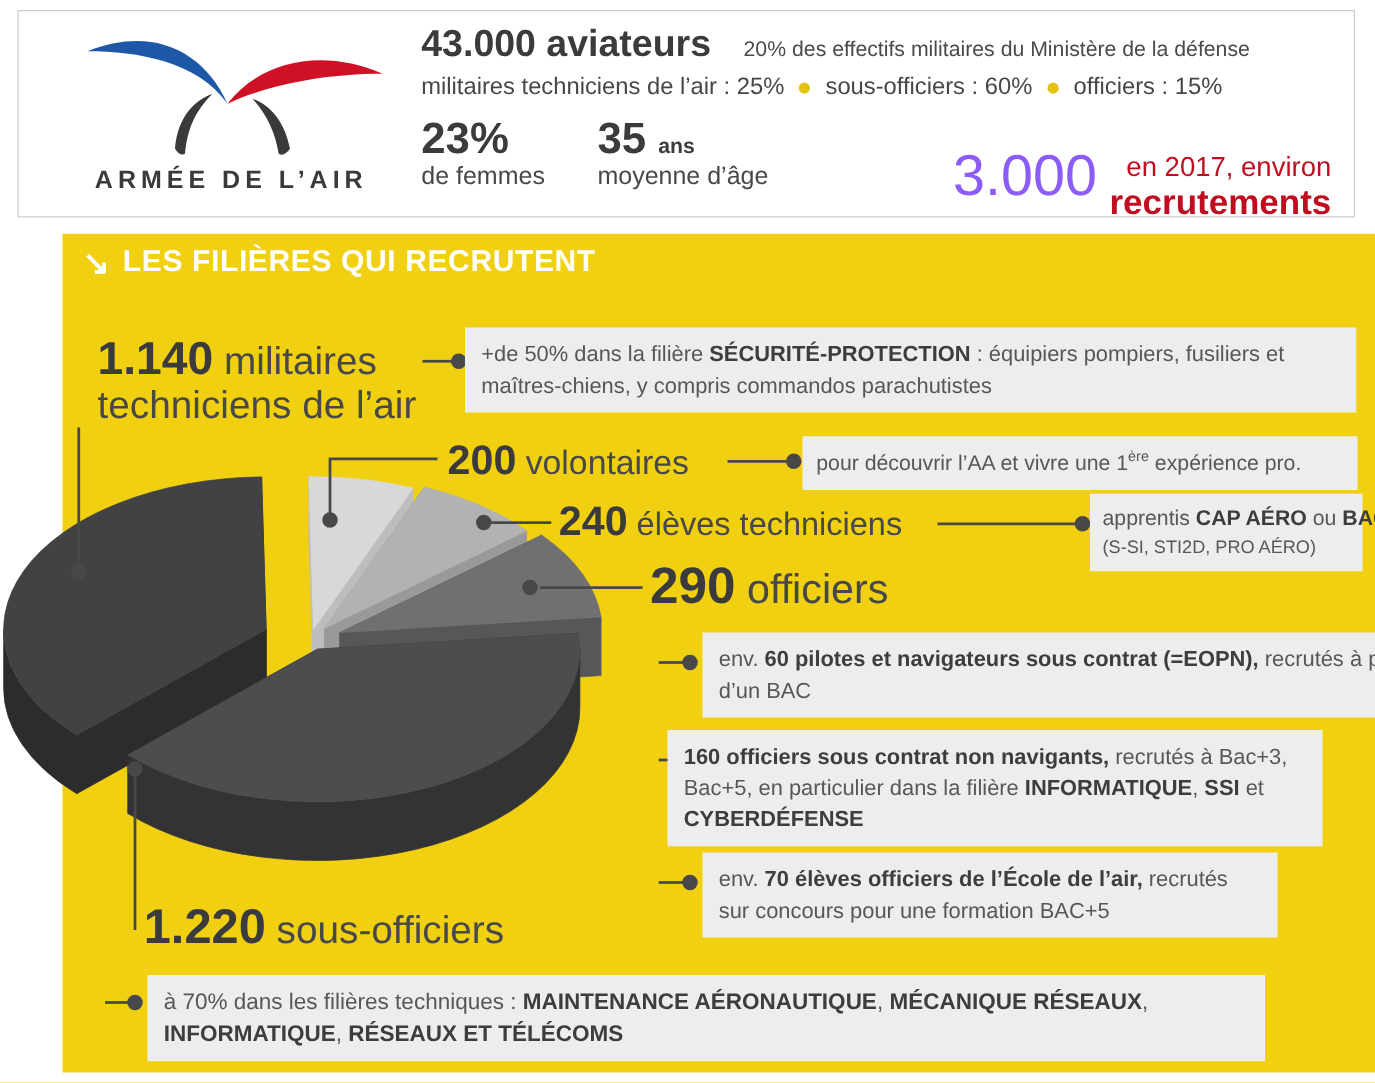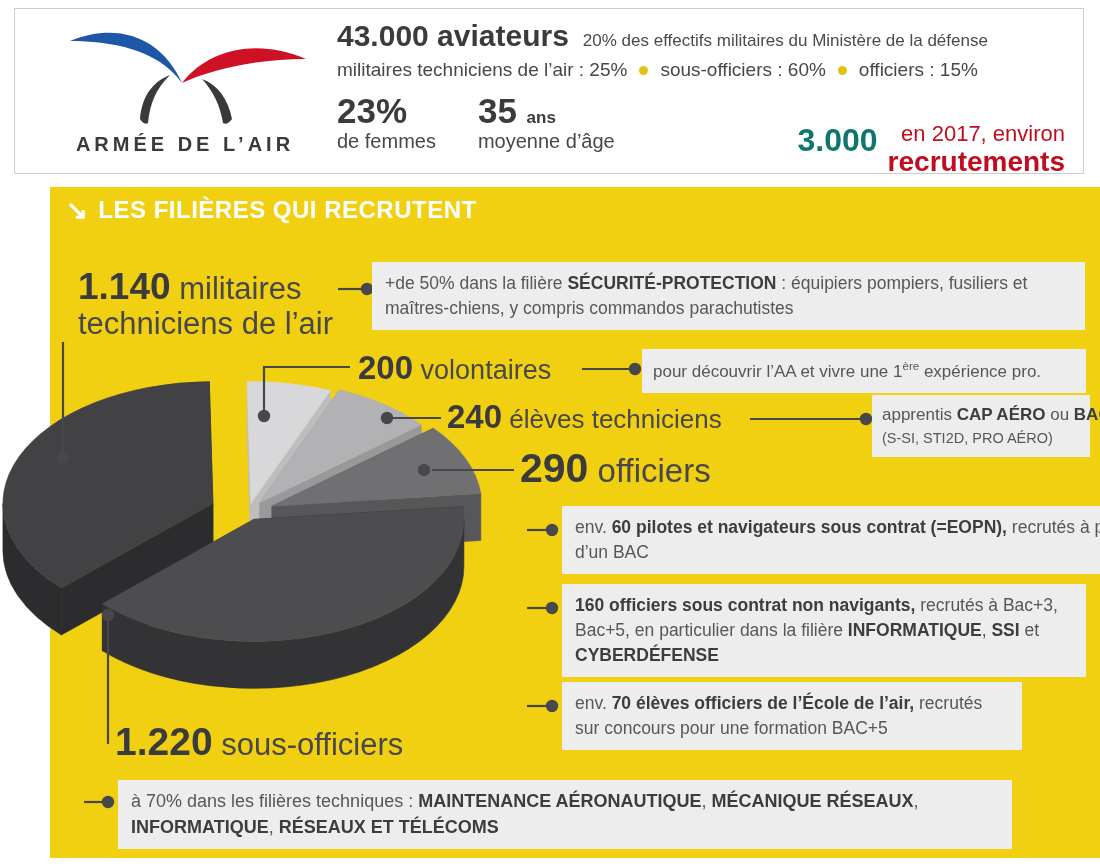--- a/index.html
+++ b/index.html
@@ -13,32 +13,32 @@
     position:absolute;left:14px;top:8px;width:1070px;height:166px;
     background:#ffffff;border:1px solid #cdcdcd;box-sizing:border-box;
   }
   .logo{position:absolute;left:30px;top:10px;width:280px;height:150px;}
   .logo svg{display:block;margin:0 auto;}
   .logo-text{
     text-align:center;font-weight:bold;font-size:20px;letter-spacing:4px;
     color:#3a3a3c;margin-top:2px;white-space:nowrap;
   }
   .stats{position:absolute;left:322px;top:10px;right:14px;}
-  .avia-line{display:flex;align-items:baseline;gap:14px;}
+  .avia-line{display:flex;align-items:baseline;gap:26px;}
   .avia-big{font-size:30px;font-weight:bold;color:#3b3b3e;}
   .avia-note{font-size:17px;color:#4a4a4d;}
   .break-line{margin-top:6px;font-size:19px;color:#47474a;display:flex;align-items:center;gap:12px;}
   .ydot{width:9px;height:9px;border-radius:50%;background:#e4c211;display:inline-block;}
   .sub-stats{display:flex;margin-top:12px;}
   .stat-block{margin-right:42px;}
   .stat-big{font-size:35px;font-weight:bold;color:#3b3b3e;line-height:1.0;}
   .stat-unit{font-size:17px;font-weight:bold;color:#3b3b3e;}
   .stat-label{font-size:20px;color:#47474a;margin-top:2px;}
   .recruit{margin-left:auto;display:flex;align-items:center;gap:10px;padding-right:4px;margin-top:8px;}
-  .recruit-big{font-size:32px;font-weight:bold;color:#0f766e;line-height:1;}
+  .recruit-big{font-size:46px;font-weight:normal;color:#8b5cf6;line-height:1;}
   .recruit-col{display:flex;flex-direction:column;align-items:flex-end;margin-top:20px;}
   .recruit-l1{font-size:22px;color:#c00d1f;line-height:1.15;}
   .recruit-l2{font-size:28px;font-weight:bold;color:#c00d1f;line-height:1.15;}
   
   .panel{
     position:absolute;left:50px;top:187px;width:1050px;height:671px;
     background:#f1d012;z-index:1;
   }
   .sec-title{
     position:absolute;left:66px;top:196px;z-index:3;color:#ffffff;
@@ -66,21 +66,21 @@
     font-size:17.5px;line-height:1.42;padding:9px 13px;box-sizing:border-box;
   }
   .cbox .b,.cbox sup.b{font-weight:bold;color:#3d3d3f;}
   .cbox sup{font-size:68%;}
   .bx-securite{left:372px;top:262px;width:713px;}
   .bx-volontaires{left:642px;top:349px;width:444px;white-space:nowrap;font-size:17px;padding:9px 11px;}
   .bx-apprentis{left:872px;top:395px;width:218px;padding:8px 10px;}
   .bx-apprentis .line1{white-space:nowrap;font-size:17px;}
   .bx-apprentis .line2{font-size:14.5px;margin-top:1px;}
   .bx-pilotes{left:562px;top:506px;width:597px;}
-  .bx-osc{left:562px;top:584px;width:524px;}
+  .bx-osc{left:534px;top:584px;width:524px;}
   .bx-ecole{left:562px;top:682px;width:460px;}
   .bx-sousoff{left:118px;top:780px;width:894px;font-size:18px;}
 </style>
 </head>
 <body>
 
 <div class="header">
   <div class="logo">
     <svg width="250" height="112" viewBox="0 0 250 112">
       <path d="M10,22 C60,2 102,20 122,64 C98,30 50,22 10,22 Z" fill="#1e56a8"></path>

